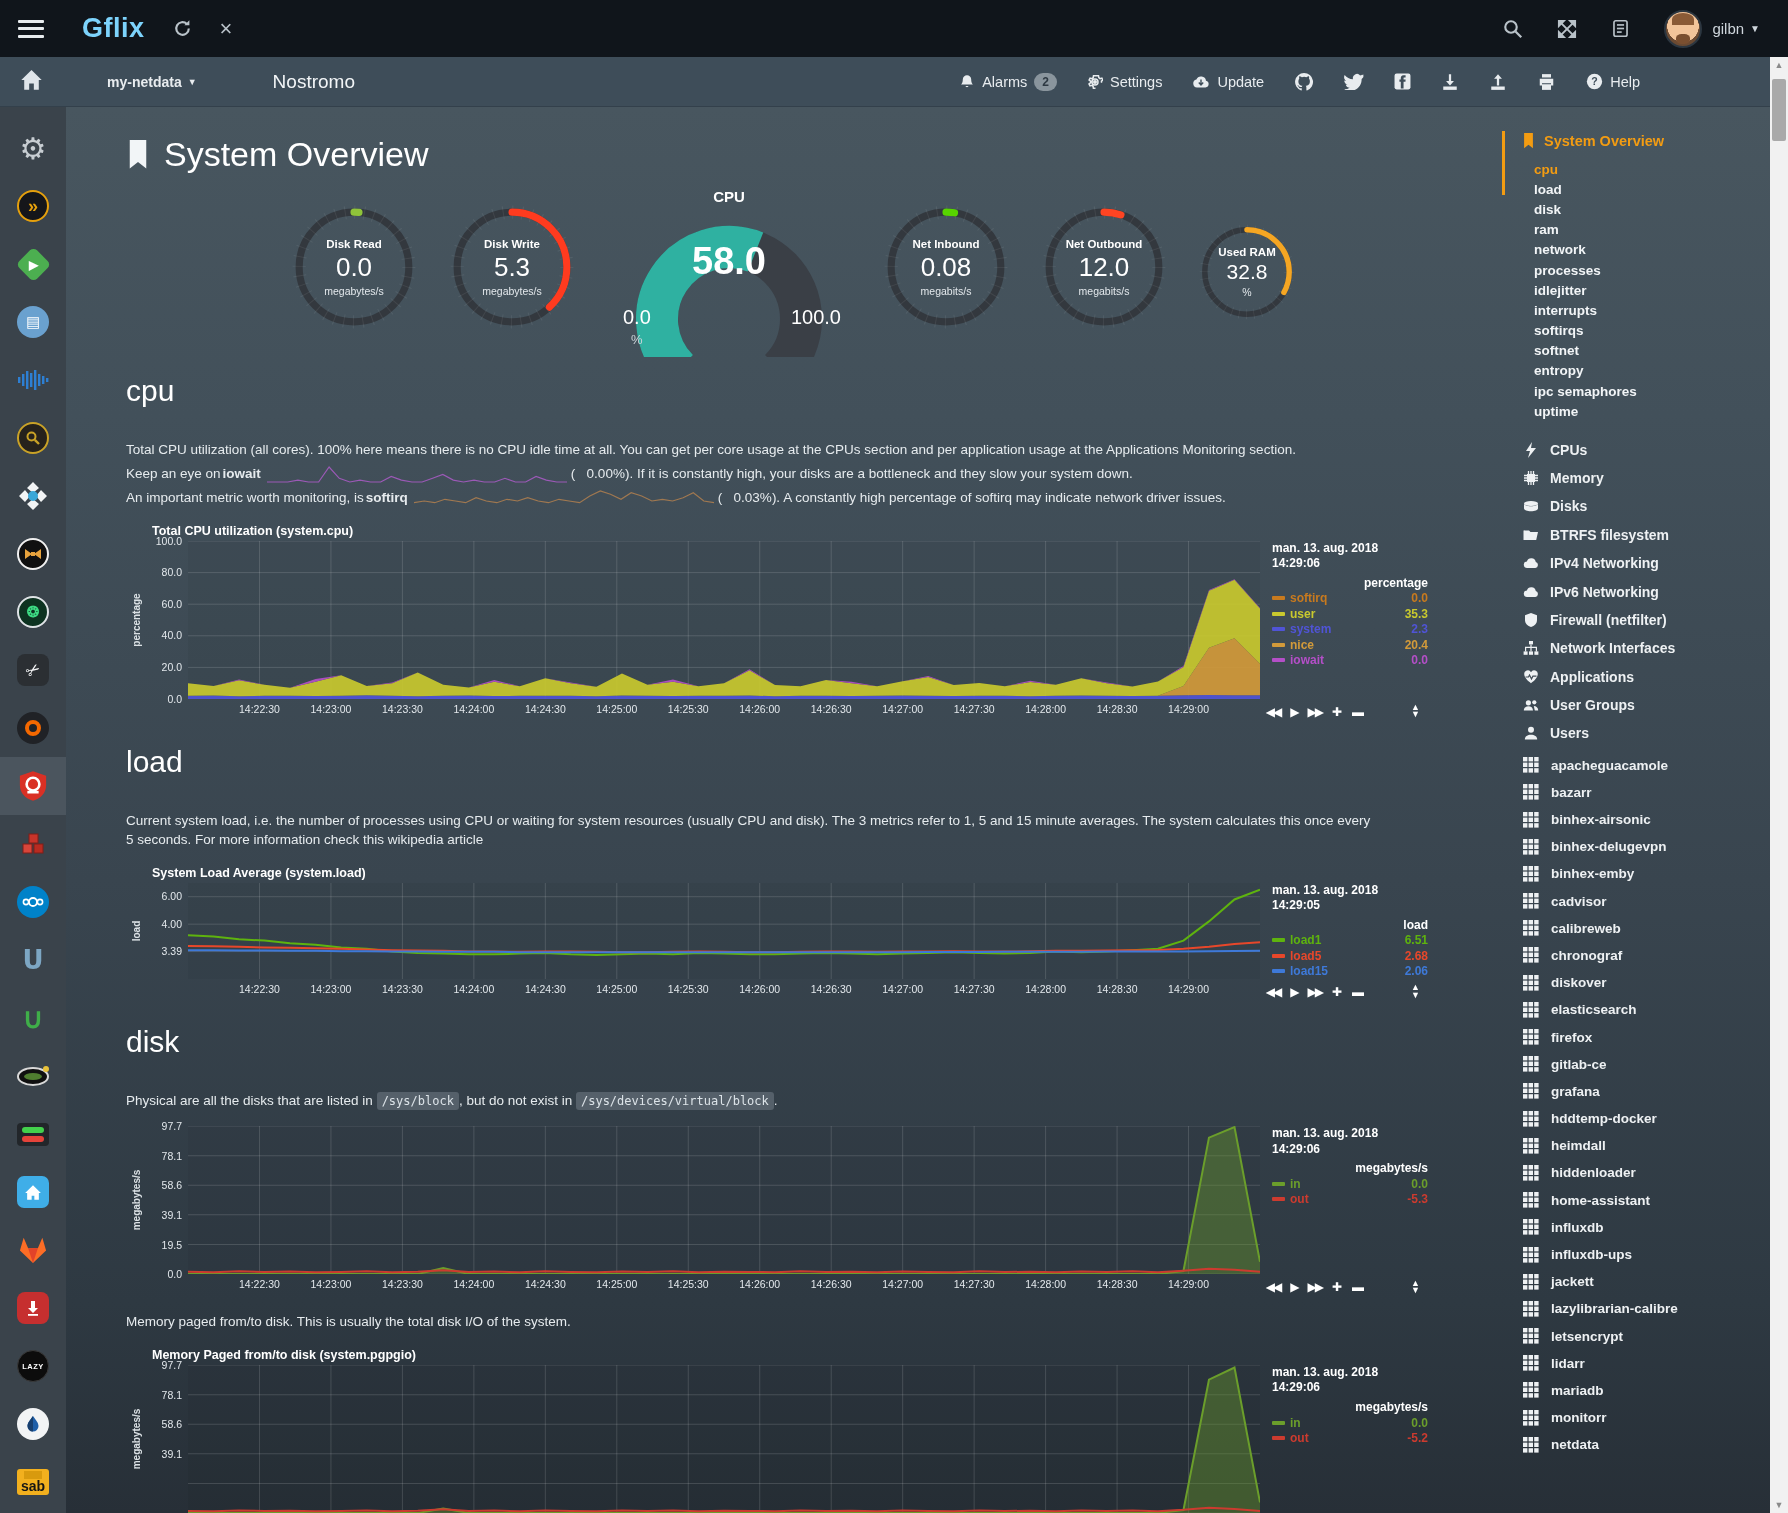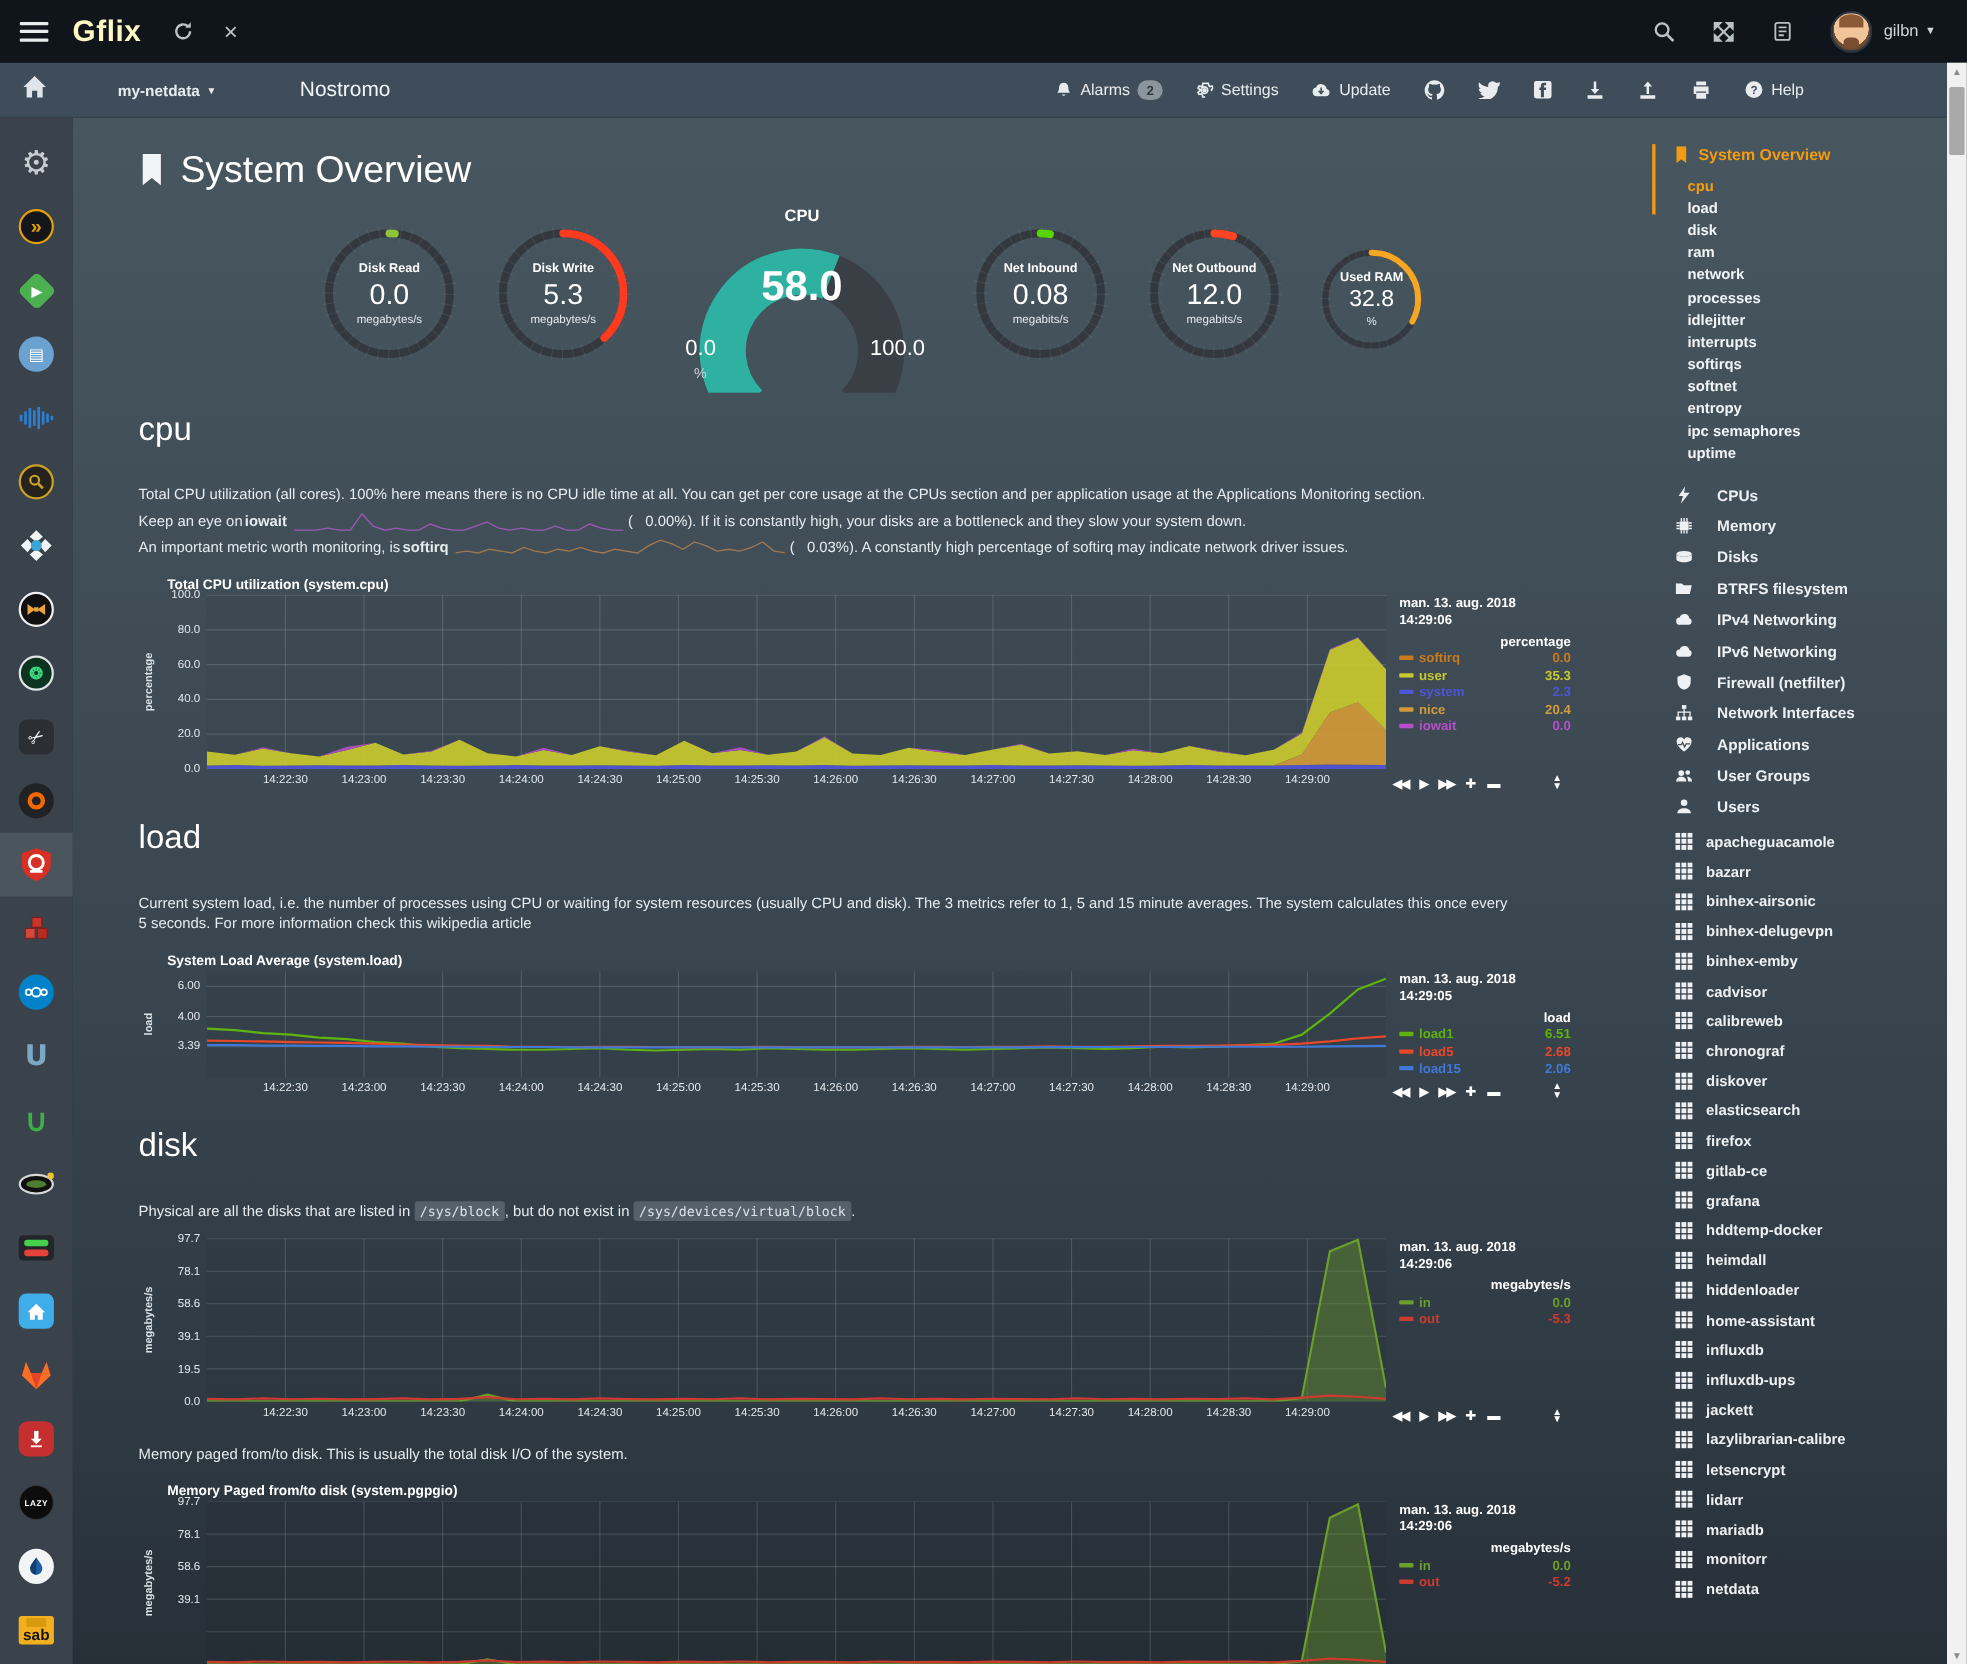--- a/index.html
+++ b/index.html
@@ -3,21 +3,21 @@
 <meta charset="utf-8">
 <style>
   * { margin:0; padding:0; box-sizing:border-box; }
   html,body { width:1788px; height:1513px; overflow:hidden; background:#2a323a;
     font-family:"Liberation Sans", sans-serif; }
   
   #topbar { position:absolute; left:0; top:0; width:100%; height:57px; background:#10151b;
     display:flex; align-items:center; z-index:30; color:#e8ecef; }
   .hamburger { width:26px; height:18px; margin-left:18px; display:flex; flex-direction:column; justify-content:space-between; cursor:pointer;}
   .hamburger i { display:block; height:3px; background:#e8ecef; border-radius:1px;}
-  .brand { font-size:27px; font-weight:bold; color:#fef9c3; margin-left:22px; letter-spacing:.5px;}
+  .brand { font-size:27px; font-weight:bold; color:#7dd3fc; margin-left:38px; letter-spacing:.5px;}
   .tb-ic { margin-left:28px; color:#b9c2c9; display:flex; align-items:center; cursor:pointer;}
   #topbar .right { margin-left:auto; display:flex; align-items:center; gap:34px; margin-right:28px;}
   .avatar { width:38px; height:38px; border-radius:50%; background:radial-gradient(circle at 50% 42%, #f2c49a 0 60%, #6b4a32 61%);
     border:2px solid #2c3640; position:relative; overflow:hidden;}
   .avatar:before{content:""; position:absolute; left:6px; right:6px; top:1px; height:12px; border-radius:50% 50% 0 0; background:#8a5a36;}
   .avatar:after{content:""; position:absolute; left:10px; right:10px; bottom:2px; height:10px; border-radius:40%; background:#7a4f30;}
   .username { color:#cfd6dc; font-size:15px; display:flex; align-items:center; gap:6px;}
   
   #ndbar { position:absolute; left:0; top:57px; width:calc(100% - 18px); height:50px; background:#3e4d59;
     border-bottom:1px solid #33404b; display:flex; align-items:center; color:#e8ecef; z-index:20;}
@@ -87,21 +87,21 @@
   .chart .ctools span { cursor:pointer; letter-spacing:-2px;}
   .chart .vresize { position:absolute; right:8px; bottom:0; color:#fff; font-size:9px; line-height:.8; cursor:ns-resize; text-align:center;}
   
   #rightbar { position:absolute; right:0; top:0; width:270px; bottom:0; padding:26px 10px 0 22px; color:#eef1f3; z-index:5;}
   .affix-line { position:absolute; left:2px; top:24px; width:3px; height:64px; background:#f39c12;}
   .rb-title { display:flex; align-items:center; gap:9px; color:#f39c12; font-weight:bold; font-size:14.5px; cursor:pointer;}
   #rb-overview { list-style:none; margin:10px 0 14px 2px;}
   #rb-overview li { font-size:13.5px; font-weight:bold; padding:2.6px 0 2.6px 10px; cursor:pointer; color:#f2f5f7;}
   #rb-overview li.active { color:#f39c12;}
   #rb-sections { list-style:none; margin-left:0;}
-  #rb-sections li { display:flex; align-items:center; gap:22px; font-size:14px; font-weight:bold; padding:6.2px 0; cursor:pointer;}
+  #rb-sections li { display:flex; align-items:center; gap:11px; font-size:14px; font-weight:bold; padding:6.2px 0; cursor:pointer;}
   #rb-apps { list-style:none; margin-top:4px;}
   #rb-apps li { display:flex; align-items:center; gap:12px; font-size:13.5px; font-weight:bold; padding:5.6px 0; cursor:pointer;}
   .rb-ic { width:17px; display:flex; justify-content:center; flex:none;}
   
   #scrollbar { position:absolute; right:0; top:57px; width:18px; bottom:0; background:#f1f1f1; z-index:40;}
   #scrollbar .arrow { height:16px; color:#8a8a8a; font-size:9px; text-align:center; line-height:16px; cursor:pointer;}
   #scrollbar .thumb { position:absolute; left:2px; right:2px; top:22px; height:62px; background:#a9a9a9; border-radius:2px; cursor:grab;}
   #scrollbar .arrow.bottom { position:absolute; bottom:0; left:0; right:0;}
 </style>
 </head>

